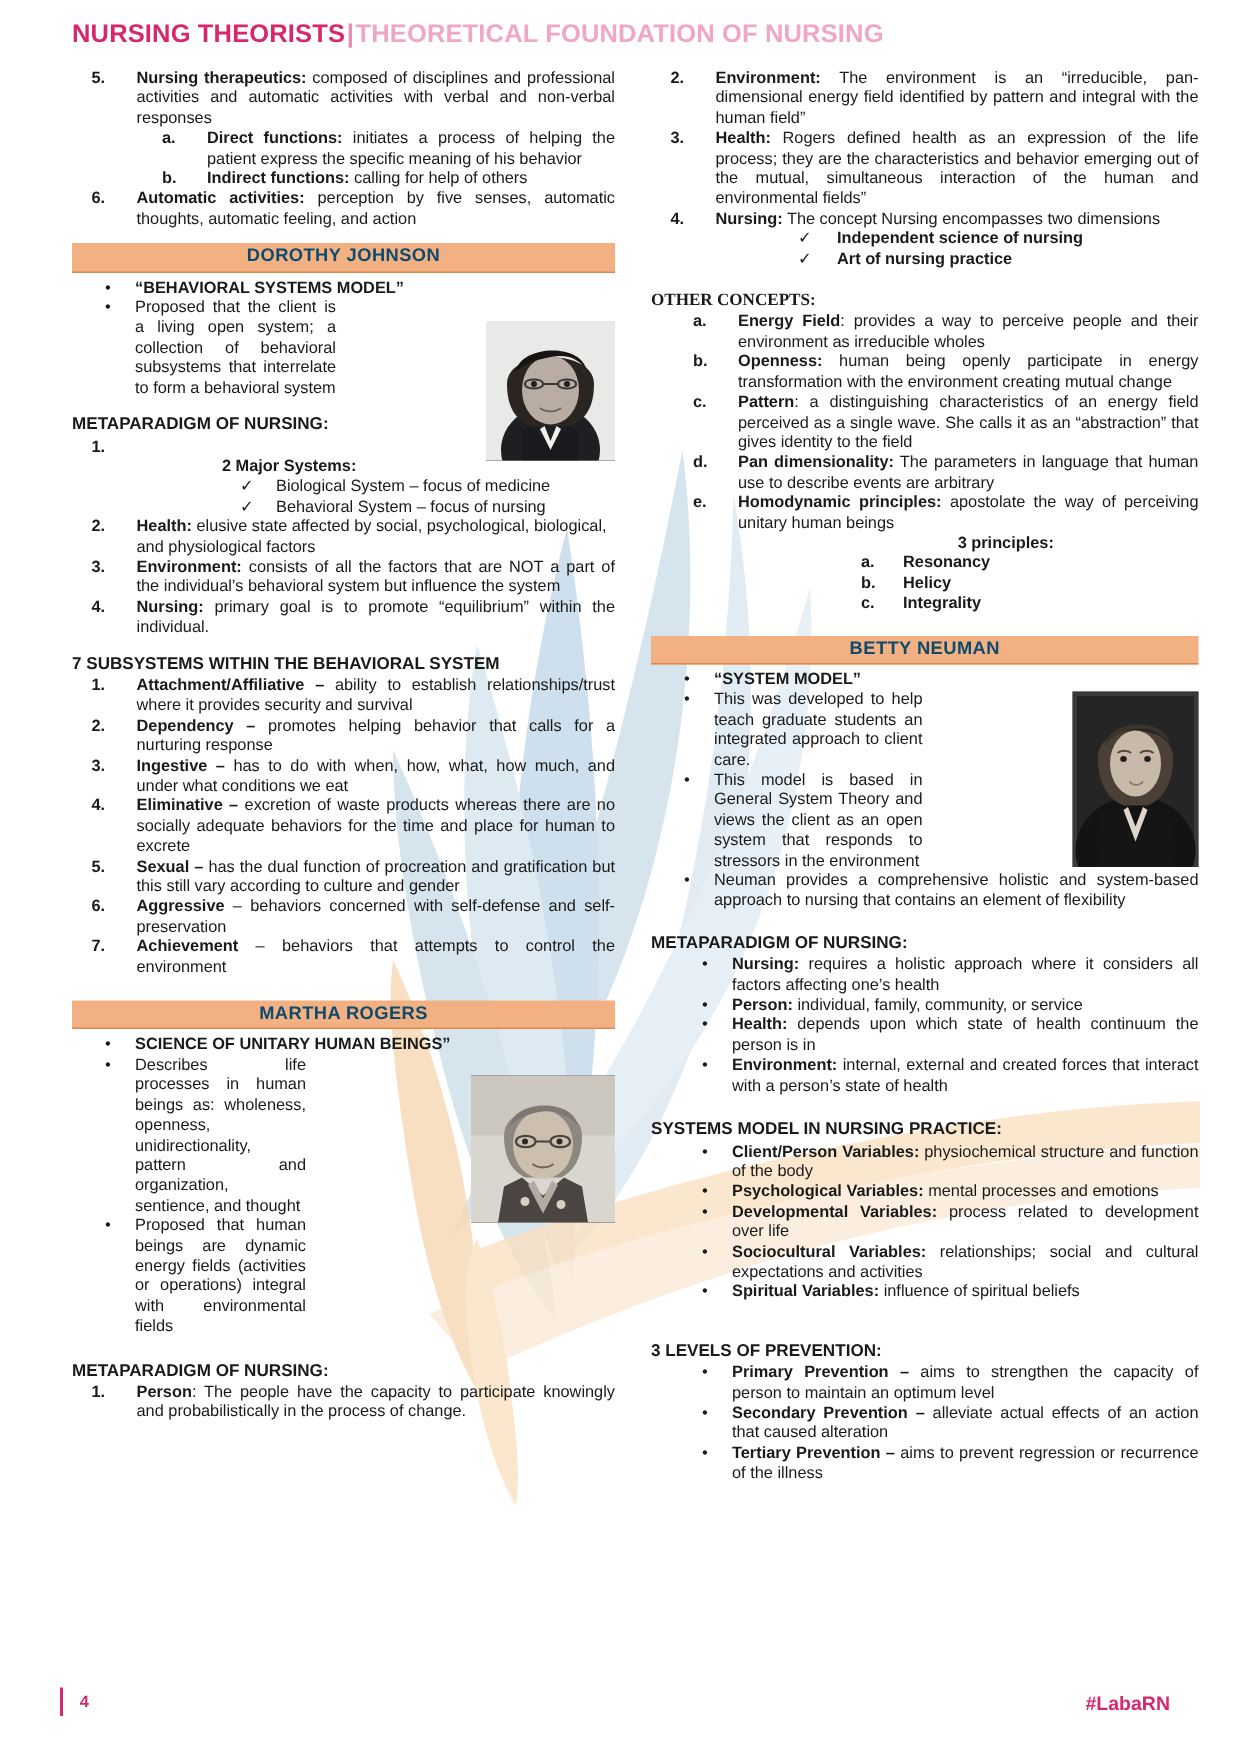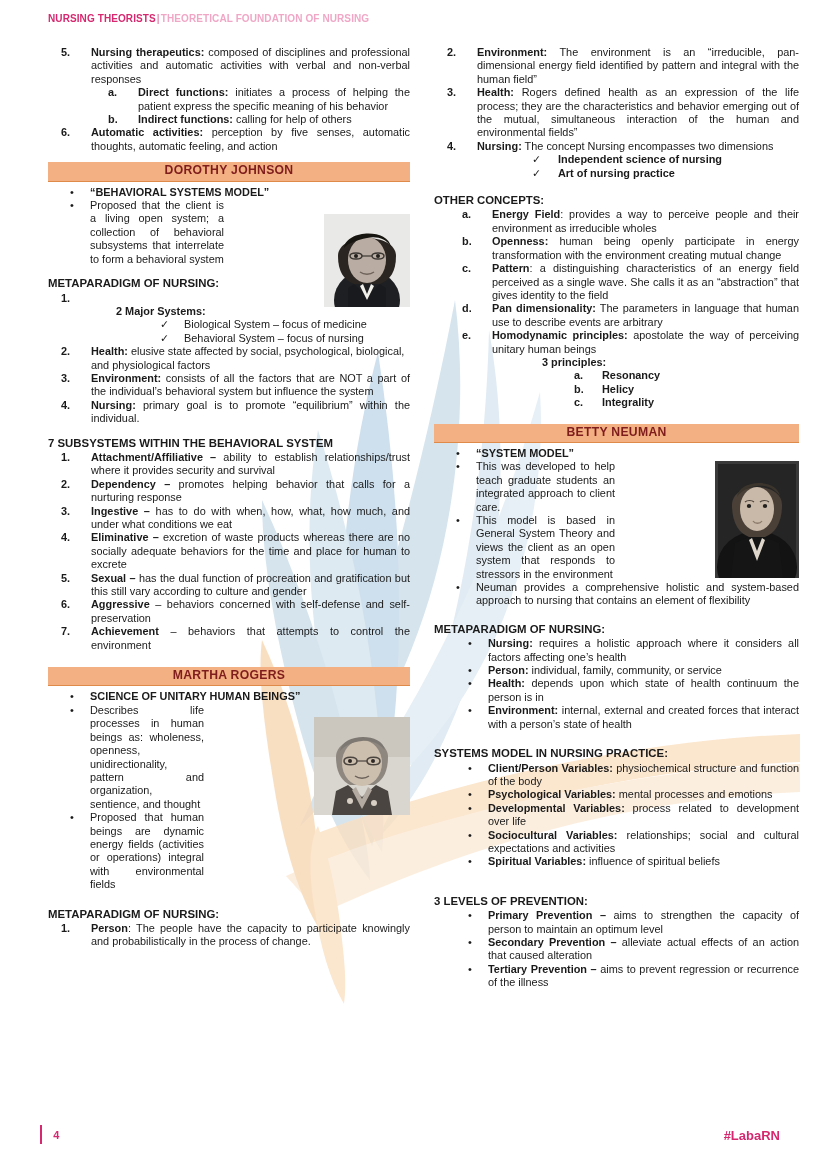--- a/index.html
+++ b/index.html
@@ -23,21 +23,21 @@
 
   
   #page {
     position: absolute; inset: 0; z-index: 2;
     padding: 0;
   }
 
   
   #doc-header {
     position: absolute; left: 48px; top: 13px;
-    font-size: 10px; font-weight: bold;
+    font-size: 17px; font-weight: bold;
     letter-spacing: .1px; white-space: nowrap;
   }
   #doc-header .h-main { color: #d6286f; }
   #doc-header .h-sep  { color: #e98cb4; padding: 0 1px; }
   #doc-header .h-sub  { color: #f0a7c6; }
 
   
   #cols {
     position: absolute;
     left: 0; top: 46px; right: 0;
@@ -53,21 +53,21 @@
   .just { text-align: justify; }
   b, .b { font-weight: bold; }
 
   .banner {
     background: #f2b083;
     border-bottom: 1.6px solid #e08a4a;
     text-align: center;
     font-weight: bold;
     font-size: 12.2px;
     letter-spacing: .3px;
-    color: #7f1d1d;
+    color: #0c4a6e;
     padding: 2px 0 3px 0;
     margin: 9px 0 4px 0;
   }
   .sect-head {
     font-weight: bold;
     font-size: 11.4px;
     margin: 11px 0 1px 0;
     letter-spacing: 0;
   }
 
@@ -200,21 +200,21 @@
           <span class="mk">•</span>
           <span class="tx">Proposed that the client is a living open system; a collection of behavioral subsystems that interrelate to form a behavioral system</span>
         </div>
       </div>
 
       <div class="sect-head">METAPARADIGM OF NURSING:</div>
 
       <div class="li lvl1" style="padding-right:92px;">
         <span class="mk">1.</span>
       </div>
-      <div class="b" style="margin-left:68px;">2 Major Systems:</div>
+      <div class="b" style="margin-left:100px;">2 Major Systems:</div>
       <div class="li chk" style="margin-left:112px;--mk:24px;">
         <span class="mk">✓</span>
         <span class="tx">Biological System – focus of medicine</span>
       </div>
       <div class="li chk" style="margin-left:112px;--mk:24px;">
         <span class="mk">✓</span>
         <span class="tx">Behavioral System – focus of nursing</span>
       </div>
 
       <div class="li lvl1">
@@ -322,21 +322,21 @@
         <div class="li chk b" style="margin-left:98px;--mk:26px;">
           <span class="mk">✓</span>
           <span class="tx">Independent science of nursing</span>
         </div>
         <div class="li chk b" style="margin-left:98px;--mk:26px;">
           <span class="mk">✓</span>
           <span class="tx">Art of nursing practice</span>
         </div>
       </div>
 
-      <div class="sect-head" style="margin-top:14px;">OTHER CONCEPTS:</div>
+      <div class="sect-head" style="margin-top:14px;font-family:Liberation Serif, serif;">OTHER CONCEPTS:</div>
 
       <div class="li lvl1 just" style="margin-left:28px;">
         <span class="mk">a.</span>
         <span class="tx"><b>Energy Field</b><span>: provides a way to perceive people and their environment as irreducible wholes</span></span>
       </div>
       <div class="li lvl1 just" style="margin-left:28px;">
         <span class="mk">b.</span>
         <span class="tx"><b>Openness:</b><span> human being openly participate in energy transformation with the environment creating mutual change</span></span>
       </div>
       <div class="li lvl1 just" style="margin-left:28px;">
@@ -345,21 +345,21 @@
       </div>
       <div class="li lvl1 just" style="margin-left:28px;">
         <span class="mk">d.</span>
         <span class="tx"><b>Pan dimensionality:</b><span> The parameters in language that human use to describe events are arbitrary</span></span>
       </div>
       <div class="li lvl1 just" style="margin-left:28px;">
         <span class="mk">e.</span>
         <span class="tx"><b>Homodynamic principles:</b><span> apostolate the way of perceiving unitary human beings</span></span>
       </div>
 
-      <div class="b" style="margin-left:108px;">3 principles:</div>
+      <div class="b" style="margin-left:108px;text-align:center;">3 principles:</div>
       <div class="li b" style="margin-left:140px;--mk:28px;">
         <span class="mk">a.</span>
         <span class="tx">Resonancy</span>
       </div>
       <div class="li b" style="margin-left:140px;--mk:28px;">
         <span class="mk">b.</span>
         <span class="tx">Helicy</span>
       </div>
       <div class="li b" style="margin-left:140px;--mk:28px;">
         <span class="mk">c.</span>

